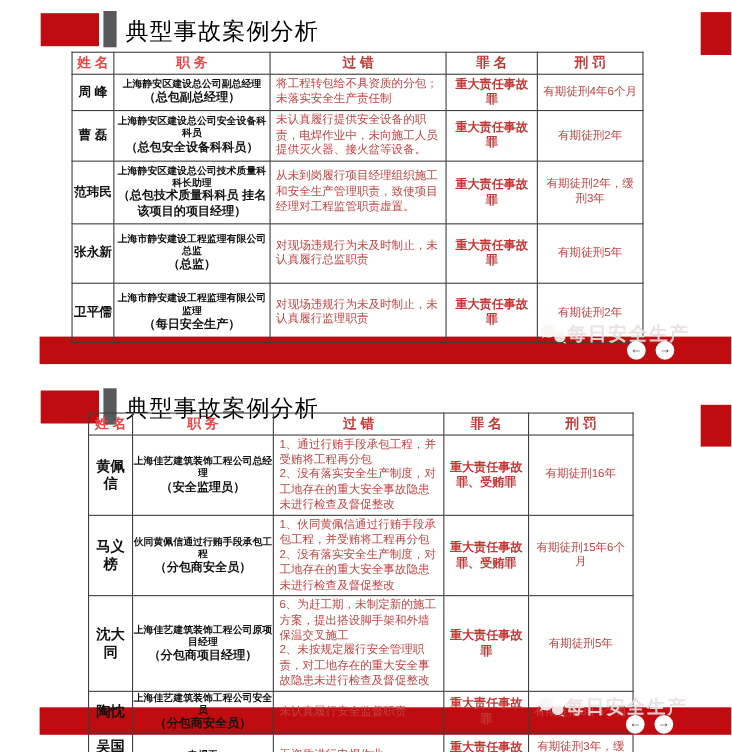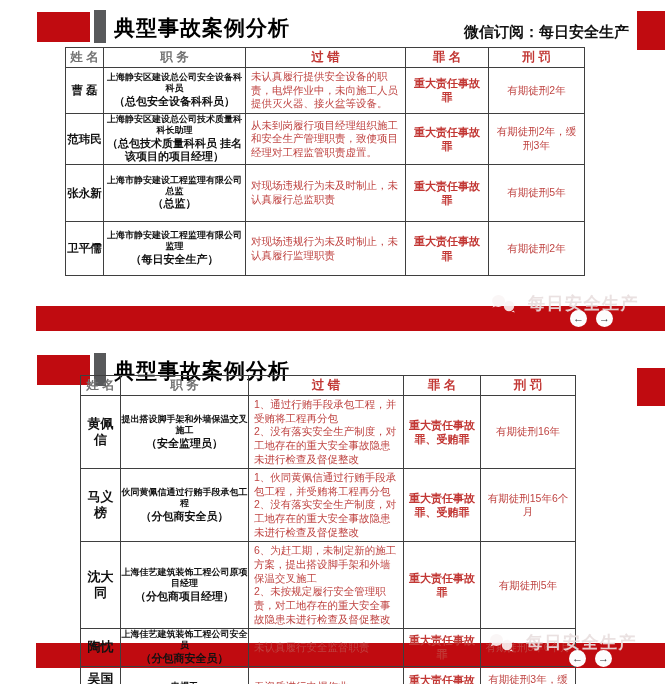--- a/index.html
+++ b/index.html
@@ -10,28 +10,28 @@
   body{background:#fff;font-family:"Liberation Sans","DejaVu Sans",sans-serif}
   .page{position:relative;width:665px;height:684px;background:#fff;overflow:hidden}
 
   
   .hblk{position:absolute}
   .hblk-red{width:53px;height:30px;background:var(--accent-red)}
   .hblk-gray{width:12px;height:33px;background:var(--block-gray)}
   .hblk-right{width:28px;height:39px;background:var(--accent-red)}
   .rb1{left:37px;top:12px}.gb1{left:94px;top:10px}.rr1{left:637px;top:11px}
   .rb2{left:37px;top:355px}.gb2{left:94px;top:353px}.rr2{left:637px;top:368px;height:38px}
-  .title{position:absolute;font-size:21px;font-weight:700;letter-spacing:1px;color:#000}
+  .title{position:absolute;font-size:21px;font-weight:400;letter-spacing:1px;color:#000}
   .ti1{left:114px;top:14px}.ti2{left:114px;top:357px}
   .subscription{position:absolute;right:36px;top:23px;font-size:15px;font-weight:700;color:#111}
 
   
   table{position:absolute;border-collapse:collapse;table-layout:fixed;z-index:1}
   th,td{border:1px solid var(--border);vertical-align:middle;text-align:center;background:transparent;overflow:hidden}
-  th{font-size:12.5px;font-weight:700;color:#737373;padding:1px}
+  th{font-size:12.5px;font-weight:700;color:#ef4444;padding:1px}
   .th-red{color:var(--charge-red)}
   td.name{font-size:11.5px;font-weight:700;color:#111;padding:0 1px;line-height:1.25}
   .t2 td.name{font-size:13px;padding:0 5px}
   .company{font-size:9px;font-weight:700;color:#111;line-height:1.2}
   .role{font-size:11px;font-weight:700;color:#111;line-height:1.25;margin-top:1px}
   td.fault{font-size:10.5px;color:var(--text-red);text-align:left;white-space:pre-line;line-height:1.3;padding:2px 5px}
   td.charge{font-size:11px;font-weight:700;color:var(--charge-red);padding:0 3px;line-height:1.3}
   td.penalty{font-size:10.5px;color:var(--text-red);padding:0 4px;line-height:1.3}
 
   .t1{left:65px;top:47px;width:519px}
@@ -48,57 +48,66 @@
   .t2 tbody tr:nth-child(2){height:65px}
   .t2 tbody tr:nth-child(3){height:71px}
   .t2 tbody tr:nth-child(4){height:27px}
   .t2 tbody tr:nth-child(5){height:42px}
 
   
   .banner{position:absolute;left:36px;right:0;height:25px;background:var(--accent-red);z-index:0}
   .bn1{top:306px}.bn2{top:643px}
 
   
-  .wm{position:absolute;z-index:3;display:flex;align-items:center;gap:12px;
+  .wm{position:absolute;z-index:3;display:flex;align-items:center;gap:0;
       color:rgba(232,222,222,.92);font-weight:700;font-size:17px;letter-spacing:1.5px}
   .wm1{left:491px;top:292px}.wm2{left:489px;top:631px}
   .nav-btn{position:absolute;z-index:3;width:17px;height:17px;border-radius:50%;background:#fdfdfd;
       color:#2f3337;font-weight:700;font-size:11px;line-height:17px;text-align:center;cursor:pointer;user-select:none}
   .nb1a{left:570px;top:310px}.nb1b{left:596px;top:310px}
   .nb2a{left:569px;top:650px}.nb2b{left:595px;top:650px}
 </style>
 </head>
 <body>
 
 <div class="page">
 
   <div class="hblk hblk-red rb1"></div>
   <div class="hblk hblk-gray gb1"></div>
   <div class="title ti1">典型事故案例分析</div>
-  <div class="subscription">微信订阅：每日安全生产</div>
   <div class="hblk hblk-right rr1"></div>
 
   <table class="t1">
     <colgroup>
         <col style="width:38px">
         <col style="width:142px">
         <col style="width:160px">
         <col style="width:83px">
         <col style="width:96px">
       </colgroup>
     <thead>
       <tr>
         <th>姓 名</th>
         <th>职 务</th>
         <th class="th-red">过 错</th>
         <th class="th-red">罪 名</th>
         <th class="th-red">刑 罚</th>
       </tr>
     </thead>
     <tbody>
+      <tr>
+        <td class="name">周 峰</td>
+        <td>
+          <div class="company">上海静安区建设总公司副总经理</div>
+          <div class="role">（总包副总经理）</div>
+        </td>
+        <td class="fault">将工程转包给不具资质的分包；未落实安全生产责任制</td>
+        <td class="charge">重大责任事故罪</td>
+        <td class="penalty">有期徒刑4年6个月</td>
+      </tr>
       <tr>
         <td class="name">曹 磊</td>
         <td>
           <div class="company">上海静安区建设总公司安全设备科科员</div>
           <div class="role">（总包安全设备科科员）</div>
         </td>
         <td class="fault">未认真履行提供安全设备的职责，电焊作业中，未向施工人员提供灭火器、接火盆等设备。</td>
         <td class="charge">重大责任事故罪</td>
         <td class="penalty">有期徒刑2年</td>
       </tr>
@@ -166,21 +175,21 @@
         <th>职 务</th>
         <th class="th-red">过 错</th>
         <th class="th-red">罪 名</th>
         <th class="th-red">刑 罚</th>
       </tr>
     </thead>
     <tbody>
       <tr>
         <td class="name">黄佩信</td>
         <td>
-          <div class="company">提出搭设脚手架和外墙保温交叉施工</div>
+          <div class="company">上海佳艺建筑装饰工程公司总经理</div>
           <div class="role">（安全监理员）</div>
         </td>
         <td class="fault">1、通过行贿手段承包工程，并受贿将工程再分包
 2、没有落实安全生产制度，对工地存在的重大安全事故隐患未进行检查及督促整改</td>
         <td class="charge">重大责任事故罪、受贿罪</td>
         <td class="penalty">有期徒刑16年</td>
       </tr>
       <tr>
         <td class="name">马义榜</td>
         <td>

